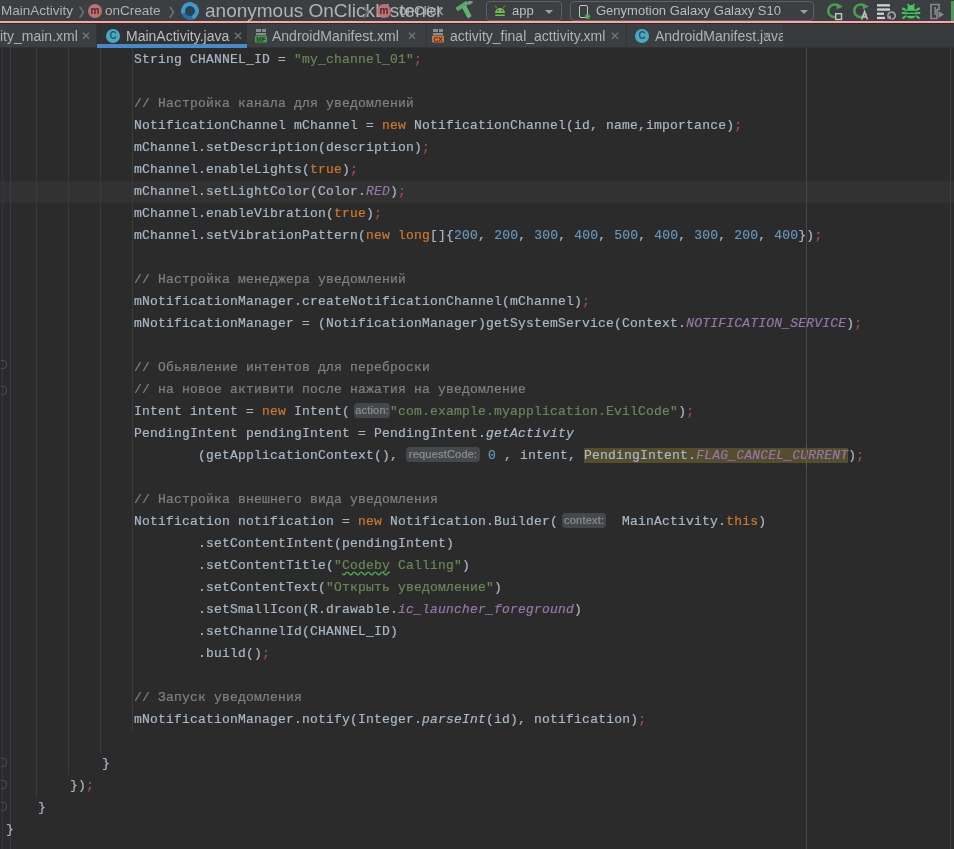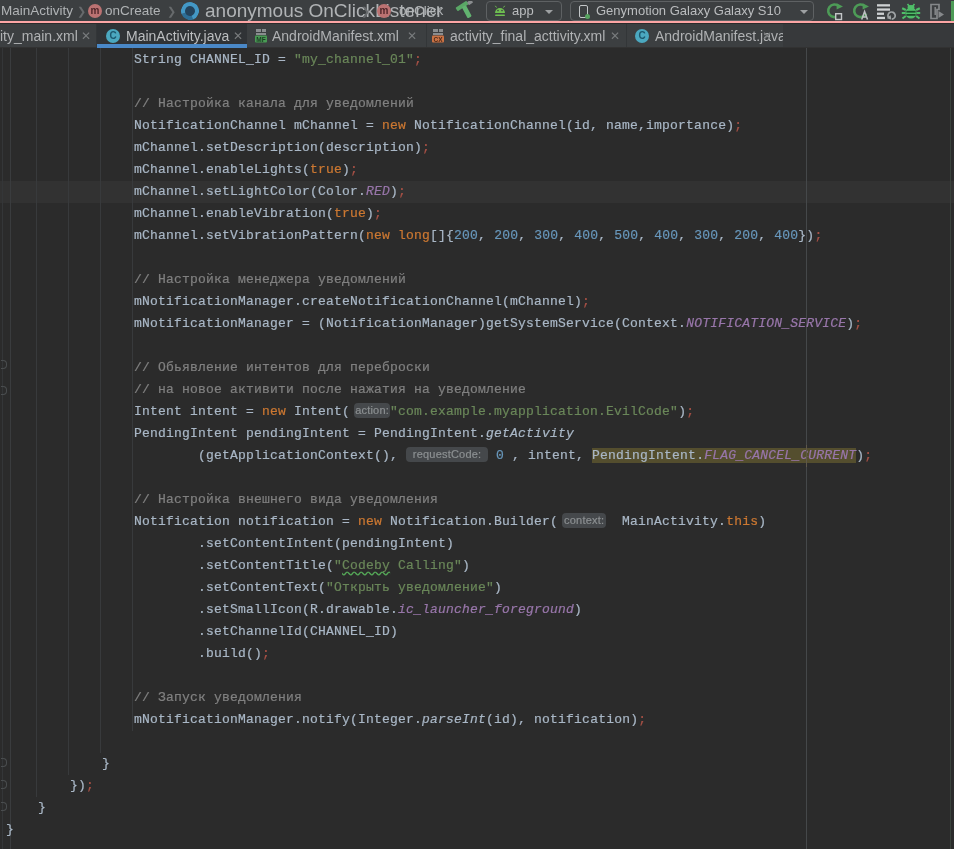--- a/index.html
+++ b/index.html
@@ -175,21 +175,21 @@
     <div class="ln" style="top:133px">                mChannel.setLightColor(Color.<span class="f">RED</span>)<span class="e">;</span></div>
     <div class="ln" style="top:155px">                mChannel.enableVibration(<span class="k">true</span>)<span class="e">;</span></div>
     <div class="ln" style="top:177px">                mChannel.setVibrationPattern(<span class="k">new long</span>[]{<span class="n">200</span>, <span class="n">200</span>, <span class="n">300</span>, <span class="n">400</span>, <span class="n">500</span>, <span class="n">400</span>, <span class="n">300</span>, <span class="n">200</span>, <span class="n">400</span>})<span class="e">;</span></div>
     <div class="ln" style="top:221px">                <span class="c">// Настройка менеджера уведомлений</span></div>
     <div class="ln" style="top:243px">                <span class="u">mNotificationManager</span>.createNotificationChannel(mChannel)<span class="e">;</span></div>
     <div class="ln" style="top:265px">                <span class="u">mNotificationManager</span> = (NotificationManager)getSystemService(Context.<span class="f">NOTIFICATION_SERVICE</span>)<span class="e">;</span></div>
     <div class="ln" style="top:309px">                <span class="c">// Обьявление интентов для переброски</span></div>
     <div class="ln" style="top:331px">                <span class="c">// на новое активити после нажатия на уведомление</span></div>
     <div class="ln" style="top:353px">                Intent intent = <span class="k">new</span> Intent(<span class="chip" style="width:36px;margin-left:4px;">action:</span><span class="s">"com.example.myapplication.EvilCode"</span>)<span class="e">;</span></div>
     <div class="ln" style="top:375px">                PendingIntent pendingIntent = PendingIntent.<span class="i">getActivity</span></div>
-    <div class="ln" style="top:397px">                        (getApplicationContext(),<span class="chip" style="width:82px;margin-left:8px">requestCode:</span> <span class="n">0</span> , intent, <span class="hl">PendingIntent.<span class="f">FLAG_CANCEL_CURRENT</span></span>)<span class="e">;</span></div>
+    <div class="ln" style="top:397px">                        (getApplicationContext(),<span class="chip" style="width:74px;margin-left:8px">requestCode:</span> <span class="n">0</span> , intent, <span class="hl">PendingIntent.<span class="f">FLAG_CANCEL_CURRENT</span></span>)<span class="e">;</span></div>
     <div class="ln" style="top:441px">                <span class="c">// Настройка внешнего вида уведомления</span></div>
     <div class="ln" style="top:463px">                Notification notification = <span class="k">new</span> Notification.Builder(<span class="chip" style="width:44px;margin-left:4px;margin-right:16px">context:</span>MainActivity.<span class="k">this</span>)</div>
     <div class="ln" style="top:485px">                        .setContentIntent(pendingIntent)</div>
     <div class="ln" style="top:507px">                        .setContentTitle(<span class="s">"<span class="typo">Codeby</span> Calling"</span>)</div>
     <div class="ln" style="top:529px">                        .setContentText(<span class="s">"Открыть уведомление"</span>)</div>
     <div class="ln" style="top:551px">                        .setSmallIcon(R.drawable.<span class="f">ic_launcher_foreground</span>)</div>
     <div class="ln" style="top:573px">                        .setChannelId(CHANNEL_ID)</div>
     <div class="ln" style="top:595px">                        .build()<span class="e">;</span></div>
     <div class="ln" style="top:639px">                <span class="c">// Запуск уведомления</span></div>
     <div class="ln" style="top:661px">                <span class="u">mNotificationManager</span>.notify(Integer.<span class="i">parseInt</span>(id), notification)<span class="e">;</span></div>

